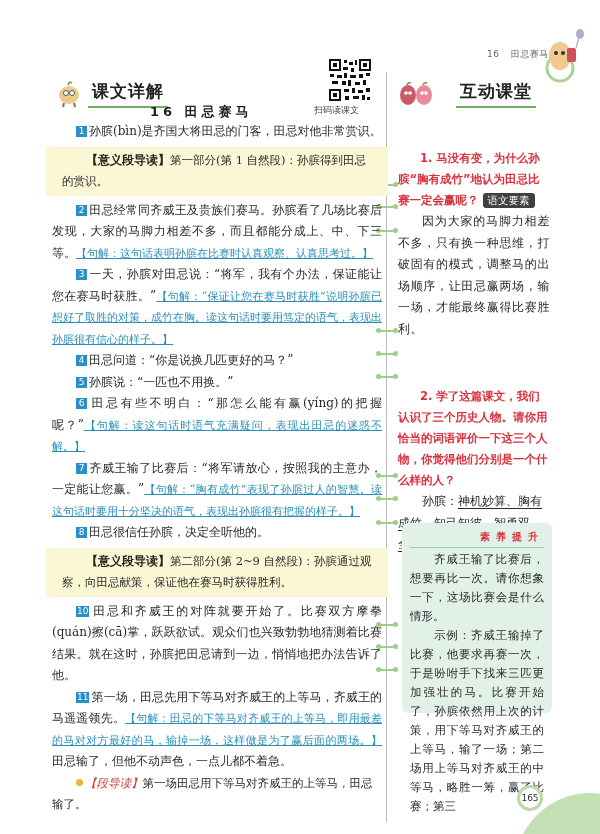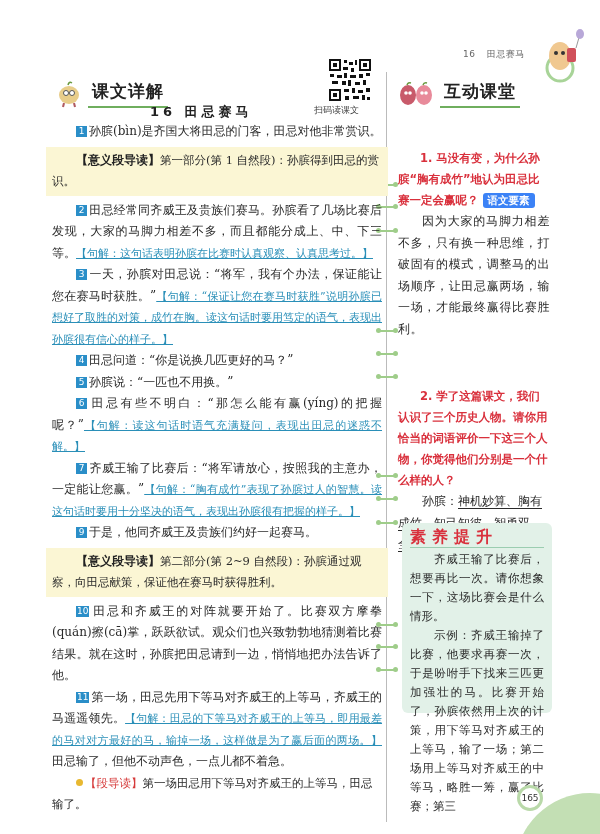--- a/index.html
+++ b/index.html
@@ -1,57 +1,57 @@
 <!DOCTYPE html>
 <html><head>
 <meta charset="utf-8">
 <style>
   * { margin: 0; padding: 0; box-sizing: border-box; }
   html, body { width: 600px; height: 834px; background: #ffffff; overflow: hidden; }
   body { position: relative; font-family: "DejaVu Serif", "Liberation Serif", serif; color: #2a2a2a; }
 
   .running-head { position: absolute; top: 48px; left: 463px; font-family: "DejaVu Sans", sans-serif; font-size: 9px; color: #666; letter-spacing: 0.5px; }
-  .running-head .num { margin-right: 8px; }
+  .running-head .num { margin-right: 8px; margin-left: 24px; }
   .mascot-top { position: absolute; top: 28px; left: 540px; width: 46px; height: 60px; }
 
   .sec-title { position: absolute; display: flex; align-items: flex-end; }
   .sec-title .label { font-family: Liberation Sans, sans-serif; font-weight: bold; font-size: 17px; color: #222; padding: 0 4px 3px 4px; border-bottom: 2px solid #6fae5e; letter-spacing: 1px; }
   .sec-left { top: 80px; left: 56px; }
-  .sec-right { top: 80px; left: 398px; }
+  .sec-right { top: 80px; left: 398px; gap: 16px; }
   .mascot { width: 26px; height: 28px; margin-right: 6px; }
 
   .qr { position: absolute; top: 58px; left: 328px; width: 44px; height: 44px; }
   .qr-caption { position: absolute; top: 104px; left: 314px; font-size: 9px; color: #444; font-family: "DejaVu Sans", sans-serif; }
 
   .lesson-title { position: absolute; top: 103px; left: 150px; font-family: "DejaVu Sans", sans-serif; font-size: 13px; font-weight: bold; letter-spacing: 4px; color: #222; }
 
   .divider { position: absolute; left: 386px; top: 72px; width: 1px; height: 750px; background: #bbb; }
   .connector { position: absolute; left: 378px; width: 18px; height: 2px; background: #9fcd8a; }
   .connector::before, .connector::after { content: ""; position: absolute; top: -2px; width: 5px; height: 5px; border-radius: 50%; background: #9fcd8a; }
   .connector::before { left: -2px; } .connector::after { right: -2px; }
 
   .left-col { position: absolute; top: 121px; left: 52px; width: 330px; font-size: 12px; line-height: 21.5px; }
   .para { text-indent: 24px; text-align: justify; }
   .pn { display: inline-block; min-width: 11px; height: 11px; line-height: 11px; font-size: 9px; font-family: "DejaVu Sans", sans-serif; color: #fff; background: #2a8ec8; text-align: center; text-indent: 0; margin-right: 2px; vertical-align: 1px; padding: 0 1px; }
   .note { color: #2a8fb8; font-size: 11px; text-decoration: underline; }
-  .guide { background: #fbf6d4; margin: 4px -6px; padding: 3px 6px; text-indent: 24px; font-size: 11.5px; }
+  .guide { background: #fbf6d4; margin: 4px -6px; padding: 3px 16px; text-indent: 24px; font-size: 11.5px; }
   .guide-label { font-family: "DejaVu Sans", sans-serif; font-weight: bold; color: #222; font-size: 12px; }
   .seg { text-indent: 24px; font-size: 11.5px; }
   .seg-dot { display: inline-block; width: 7px; height: 7px; border-radius: 50%; background: #e8b830; margin-right: 2px; vertical-align: 1px; }
-  .seg-label { color: #d63a3a; }
+  .seg-label { color: #d63a3a; font-style: italic; }
 
   .right-col { position: absolute; top: 148px; left: 398px; width: 152px; font-size: 12px; line-height: 21.5px; }
   .question { font-family: "DejaVu Sans", sans-serif; color: #d9303c; font-weight: bold; font-size: 11.5px; line-height: 21px; text-indent: 22px; }
-  .tag { display: inline-block; background: #3b82f6; color: #fff; font-weight: bold; font-size: 10.5px; line-height: 15px; padding: 0 5px; border-radius: 3px; text-indent: 0; }
+  .tag { display: inline-block; background: #404040; color: #fff; font-weight: normal; font-size: 10.5px; line-height: 15px; padding: 0 5px; border-radius: 3px; text-indent: 0; }
   .answer { text-indent: 24px; text-align: justify; letter-spacing: 0.6px; }
   .eval { text-indent: 24px; }
   .eval u { text-decoration: underline; text-underline-offset: 3px; }
 
   .box { position: absolute; top: 523px; left: 402px; width: 150px; height: 190px; background: #e2f1e8; border-radius: 6px; padding: 4px 8px; font-size: 11.5px; line-height: 19px; }
-  .box-title { text-align: left; font-family: "DejaVu Sans", sans-serif; font-weight: bold; color: #d9303c; letter-spacing: 6px; font-size: 16px; border-bottom: 1px solid #9bcdb0; padding-bottom: 1px; margin-bottom: 2px; }
+  .box-title { text-align: right; font-family: "DejaVu Sans", sans-serif; font-weight: bold; color: #d9303c; letter-spacing: 6px; font-size: 10px; border-bottom: 1px solid #9bcdb0; padding-bottom: 1px; margin-bottom: 2px; }
   .box-text { text-indent: 24px; text-align: justify; }
 
   .page-num { position: absolute; top: 785px; left: 517px; width: 26px; height: 26px; border-radius: 50%; border: 3px solid #b9d9a9; background: #fff; font-family: "DejaVu Sans", sans-serif; font-size: 9px; text-align: center; line-height: 20px; color: #333; z-index: 2; }
   .corner { position: absolute; top: 793px; left: 515px; width: 150px; height: 150px; border-radius: 50%; background: #c3dfb4; }
 </style>
 </head>
 <body>
 
 <div class="running-head">
   <span class="num">16</span>
@@ -159,22 +159,22 @@
   <p class="para"><span class="pn">3</span><span>一天，孙膑对田忌说：“将军，我有个办法，保证能让您在赛马时获胜。”</span><span class="note">【句解：“保证让您在赛马时获胜”说明孙膑已想好了取胜的对策，成竹在胸。读这句话时要用笃定的语气，表现出孙膑很有信心的样子。】</span></p>
 
   <p class="para"><span class="pn">4</span><span>田忌问道：“你是说换几匹更好的马？”</span></p>
 
   <p class="para"><span class="pn">5</span><span>孙膑说：“一匹也不用换。”</span></p>
 
   <p class="para"><span class="pn">6</span><span>田忌有些不明白：“那怎么能有赢(yíng)的把握呢？”</span><span class="note">【句解：读这句话时语气充满疑问，表现出田忌的迷惑不解。】</span></p>
 
   <p class="para"><span class="pn">7</span><span>齐威王输了比赛后：“将军请放心，按照我的主意办，一定能让您赢。”</span><span class="note">【句解：“胸有成竹”表现了孙膑过人的智慧。读这句话时要用十分坚决的语气，表现出孙膑很有把握的样子。】</span></p>
 
-
-  <p class="para"><span class="pn">9</span><span>于是，他同齐威王及贵族们约好一起赛马。</span></p>
+  <p class="para"><span class="pn">8</span><span>田忌很信任孙膑，决定全听他的。</span></p>
+
 
   <p class="guide"><span class="guide-label">【意义段导读】</span><span>第二部分(第 2~9 自然段)：孙膑通过观察，向田忌献策，保证他在赛马时获得胜利。</span></p>
 
   <p class="para"><span class="pn">10</span><span>田忌和齐威王的对阵就要开始了。比赛双方摩拳(quán)擦(cā)掌，跃跃欲试。观众们也兴致勃勃地猜测着比赛结果。就在这时，孙膑把田忌请到一边，悄悄地把办法告诉了他。</span></p>
 
   <p class="para"><span class="pn">11</span><span>第一场，田忌先用下等马对齐威王的上等马，齐威王的马遥遥领先。</span><span class="note">【句解：田忌的下等马对齐威王的上等马，即用最差的马对对方最好的马，输掉一场，这样做是为了赢后面的两场。】</span><span>田忌输了，但他不动声色，一点儿都不着急。</span></p>
 
   <p class="seg"><span class="seg-dot"></span><span class="seg-label">【段导读】</span><span>第一场田忌用下等马对齐威王的上等马，田忌输了。</span></p>
 
 </div>

